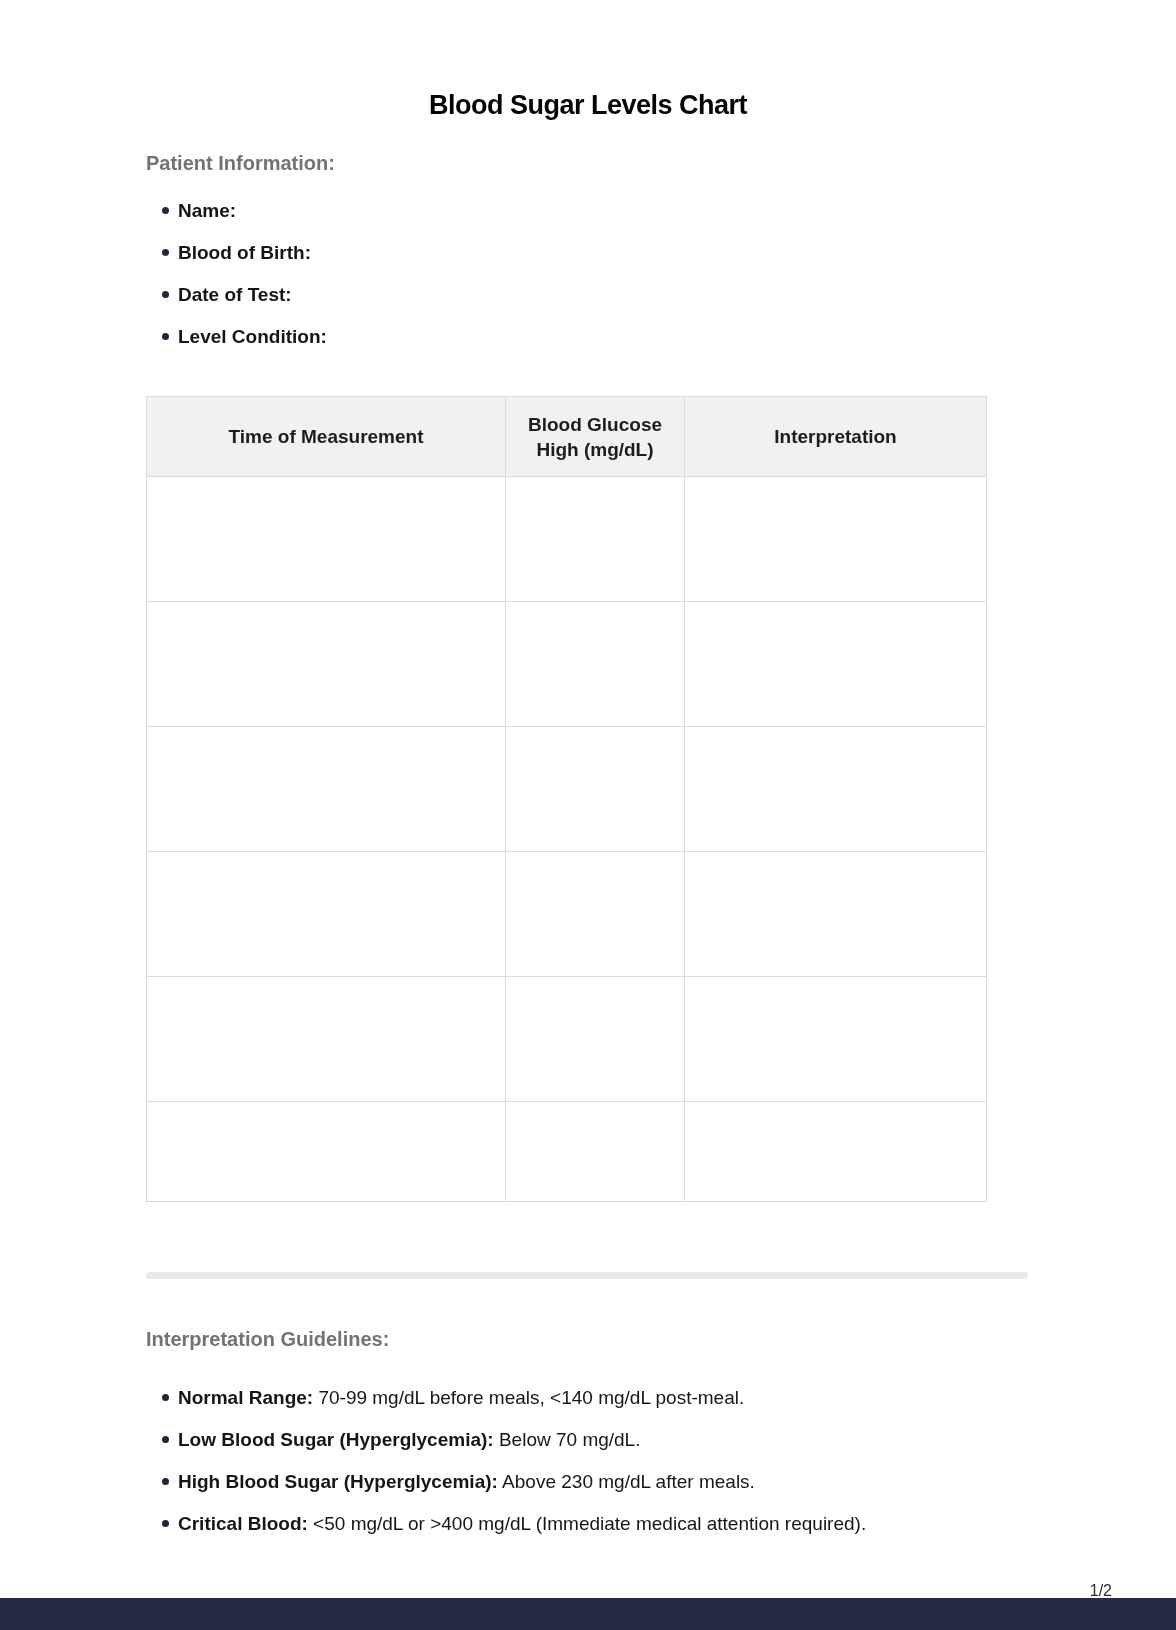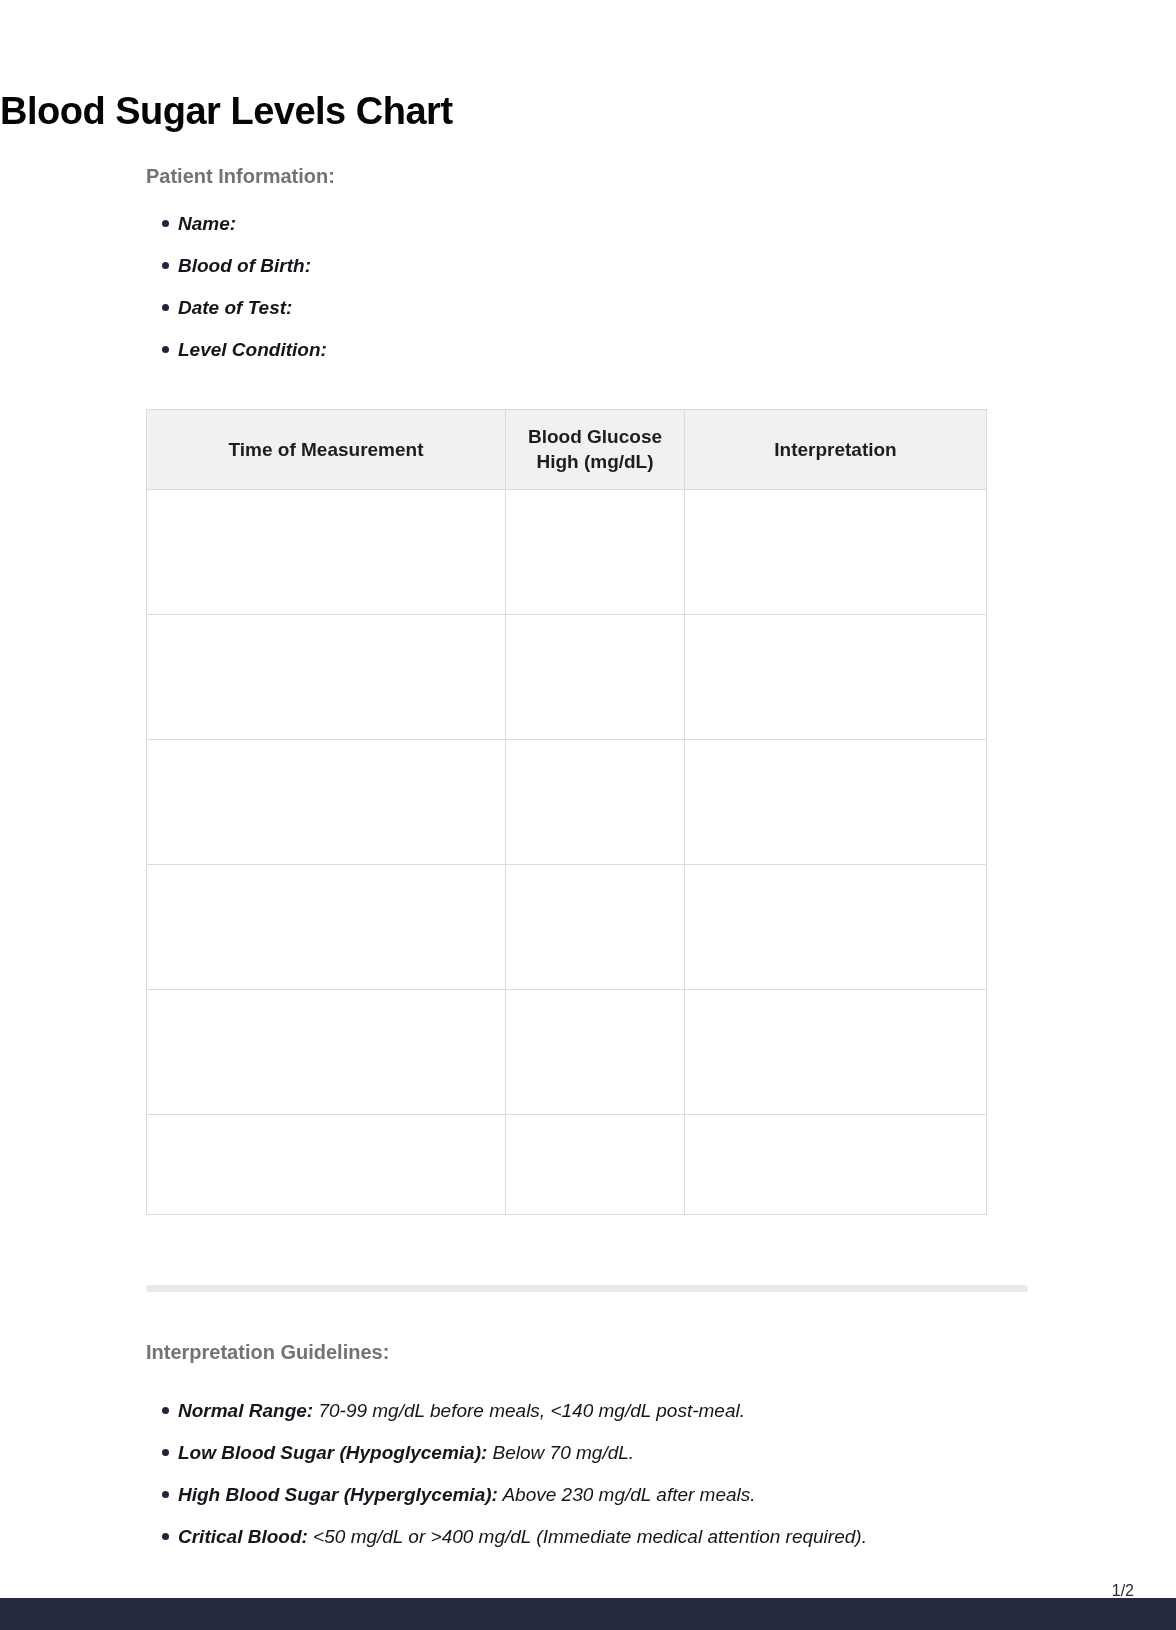--- a/index.html
+++ b/index.html
@@ -9,40 +9,40 @@
   .page {
     position: relative;
     width: 1176px;
     height: 1630px;
     background: #ffffff;
     overflow: hidden;
   }
 
   .doc-title {
     margin-top: 90px;
-    font-size: 38px;
+    text-align: center;
+    font-size: 27px;
     font-weight: bold;
     color: #050505;
     letter-spacing: -0.5px;
     line-height: 1.15;
   }
 
   .section-heading {
     margin: 30px 0 0 146px;
     font-size: 20px;
     font-weight: bold;
     color: #737373;
     line-height: 24px;
   }
 
   ul.bullet-list {
     list-style: none;
     margin: 24px 0 0 146px;
     width: 884px;
-    font-style: italic;
   }
   ul.bullet-list li {
     position: relative;
     padding-left: 32px;
     font-size: 19px;
     line-height: 23px;
     margin-bottom: 19px;
     color: #15151c;
   }
   ul.bullet-list li:last-child { margin-bottom: 0; }
@@ -92,21 +92,21 @@
     border-radius: 4px;
     background: #e9e9ea;
   }
 
   .guidelines-heading { margin-top: 48px; }
   ul.guidelines-list { margin-top: 35px; }
 
   .page-indicator {
     position: absolute;
     top: 1581px;
-    right: 42px;
+    right: 64px;
     font-size: 16px;
     color: #2b2b2b;
     line-height: 19px;
   }
 
   .footer-bar {
     position: absolute;
     left: 0;
     bottom: 0;
     width: 100%;
@@ -193,21 +193,21 @@
 
   <h2 class="section-heading guidelines-heading">Interpretation Guidelines:</h2>
 
   <ul class="bullet-list guidelines-list">
     <li>
       <span class="dot"></span>
       <span class="term">Normal Range:</span><span> 70-99 mg/dL before meals, &lt;140 mg/dL post-meal.</span>
     </li>
     <li>
       <span class="dot"></span>
-      <span class="term">Low Blood Sugar (Hypoglycemia):</span><span> Below 70 mg/dL.</span>
+      <span class="term">Low Blood Sugar (Hyperglycemia):</span><span> Below 70 mg/dL.</span>
     </li>
     <li>
       <span class="dot"></span>
       <span class="term">High Blood Sugar (Hyperglycemia):</span><span> Above 230 mg/dL after meals.</span>
     </li>
     <li>
       <span class="dot"></span>
       <span class="term">Critical Blood:</span><span> &lt;50 mg/dL or &gt;400 mg/dL (Immediate medical attention required).</span>
     </li>
   </ul>

